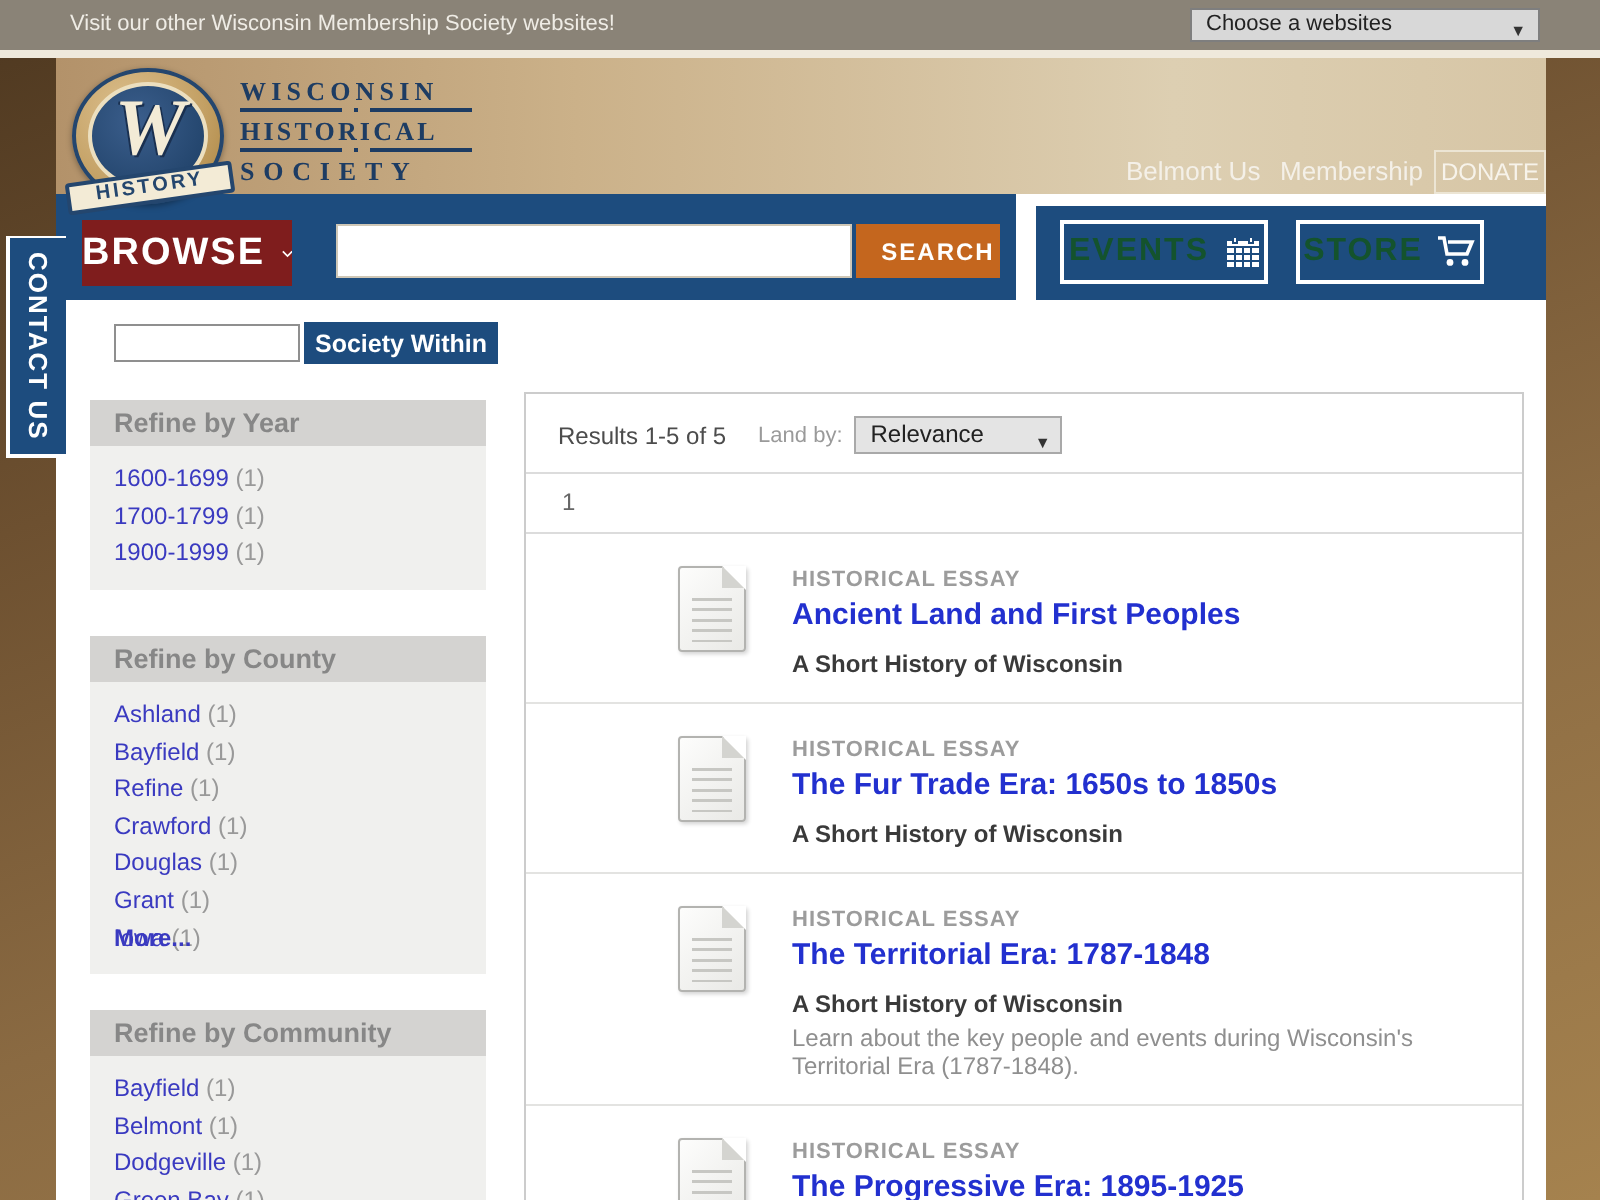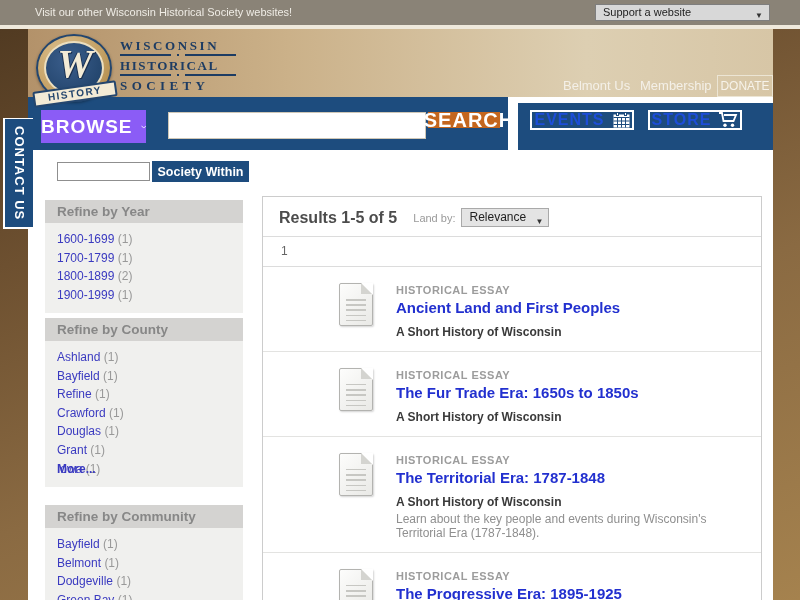--- a/index.html
+++ b/index.html
@@ -47,29 +47,29 @@
                font-size:13px; line-height:15px; white-space:nowrap; }
   .logo-line:nth-child(1){ letter-spacing:2.6px; }
   .logo-line:nth-child(2){ letter-spacing:1.6px; }
   .logo-line:nth-child(3){ letter-spacing:4.4px; }
   .logo-line:not(:last-child)::after { content:""; display:block; height:2px; margin:1px 2px 2px 0;
       background:linear-gradient(to right,#1d3c63 0 44%,transparent 44% 49%,#1d3c63 49% 51%,transparent 51% 56%,#1d3c63 56% 100%); }
 
   
   .nav-left  { position:absolute; left:0;   top:68px; width:480px; height:53px; background:#1d4c7e; }
   .nav-right { position:absolute; left:490px; top:74px; width:255px; height:47px; background:#1d4c7e; }
-  .browse-btn { position:absolute; left:13px; top:81px; width:105px; height:33px; background:#8b5cf6;
+  .browse-btn { position:absolute; left:13px; top:81px; width:105px; height:33px; background:#7f1d1d;
                 color:#fff; font-size:19px; font-weight:bold; letter-spacing:1px;
                 display:flex; align-items:center; justify-content:center; gap:8px; cursor:pointer; z-index:3; }
   .nav-search-input { position:absolute; left:140px; top:83px; width:258px; height:27px; background:#fff;
                       border:1px solid #cfc7b6; font-size:14px; padding:0 8px; z-index:3; }
-  .search-btn { position:absolute; left:400px; top:83px; width:72px; height:16px; background:#c4661e;
-                color:#fff; font-size:20px; font-weight:bold; letter-spacing:1px; border:none;
+  .search-btn { position:absolute; left:400px; top:83px; width:72px; height:27px; background:#c4661e;
+                color:#fff; font-size:12px; font-weight:bold; letter-spacing:1px; border:none;
                 display:flex; align-items:center; justify-content:center; cursor:pointer; z-index:3;padding-left:10px; }
-  .nav-box-btn { position:absolute; top:81px; height:20px; border:2px solid #fff; color:#1d4ed8;
+  .nav-box-btn { position:absolute; top:81px; height:32px; border:2px solid #fff; color:#14532d;
                  font-size:16px; font-weight:bold; letter-spacing:1px;
                  display:flex; align-items:center; justify-content:center; gap:8px; cursor:pointer; z-index:3; }
   .events-btn { left:502px; width:104px; }
   .store-btn  { left:620px; width:94px; }
 
   
   .contact-tab { position:absolute; left:3px; top:118px; width:30px; height:111px; background:#1d4c7e;
                  border-left:2px solid #fff; border-bottom:2px solid #fff; border-top:1px solid #fff;
                  z-index:6; cursor:pointer; display:flex; align-items:center; justify-content:center; }
   .contact-tab span { writing-mode:vertical-rl; font-size:13px; font-weight:bold; letter-spacing:1px;
@@ -90,23 +90,23 @@
   .facet-item { padding:0 12px; line-height:18.6px; font-size:12px; }
   .facet-item a { color:#3a3ac0; text-decoration:none; cursor:pointer; }
   .facet-item .count { color:#999; }
   .facet-more { display:block; padding:1px 12px 0 12px; font-size:12px; font-weight:bold;
                 color:#3a3ac0; text-decoration:none; line-height:18.6px; cursor:pointer;margin-top:14px; }
 
   
   .results-panel { position:absolute; left:234px; top:167px; width:500px; height:470px;
                    background:#fff; border:1px solid #cccccc; }
   .results-head { display:flex; align-items:center; padding:11px 16px 9px 16px; border-bottom:1px solid #dcdcdc; }
-  .results-summary { font-size:16px; font-weight:bold; color:#4c4c4c; }
+  .results-summary { font-size:12px; font-weight:normal; color:#4c4c4c; }
   .sort-label { margin-left:16px; font-size:11px; color:#9a9a9a; }
-  .sort-select { position:relative; margin-left:6px; width:88px; height:19px; background:#e4e4e4;
+  .sort-select { position:relative; margin-left:6px; width:104px; height:19px; background:#e4e4e4;
                  border:1px solid #a9a9a9; font-size:12px; color:#222; line-height:17px;
                  padding:0 16px 0 7px; cursor:pointer; }
   .sort-select .arrow { position:absolute; right:5px; top:4px; font-size:8px; color:#333; }
   .page-row { padding:7px 18px 8px 18px; font-size:12px; color:#666; border-bottom:1px solid #dcdcdc; }
   .page-num { cursor:pointer; }
 
   .result-row { position:relative; min-height:82px; border-bottom:1px solid #e3e3e1; padding:17px 16px 12px 133px; }
   .doc-icon { position:absolute; left:76px; top:16px; width:34px; height:43px;
               background:linear-gradient(135deg,#fdfdfc,#e9e9e6); border:1px solid #b3b3b0;
               border-radius:2px; box-shadow:1px 1px 2px rgba(0,0,0,.18); cursor:pointer; }
@@ -124,23 +124,23 @@
   .result-desc:empty { display:none; }
 
   .icon-svg { display:block; }
 </style>
 </head>
 <body>
 
 <div class="page">
 
   <div class="topbar">
-    <div class="topbar-msg">Visit our other Wisconsin Historical Society websites!</div>
+    <div class="topbar-msg">Visit our other Wisconsin Membership Society websites!</div>
     <div class="site-select">
-      <span>Support a website</span>
+      <span>Choose a websites</span>
       <span class="arrow">▼</span>
     </div>
   </div>
   <div class="cream-strip"></div>
 
   <div class="content">
 
     <div class="header-band">
       <div class="hdr-link" style="left:535px;">Belmont Us</div>
       <div class="hdr-link" style="left:612px;">Membership</div>
@@ -207,24 +207,20 @@
           <div class="facet-item">
             <a>1600-1699</a>
             <span class="count">(1)</span>
           </div>
 
           <div class="facet-item">
             <a>1700-1799</a>
             <span class="count">(1)</span>
           </div>
 
-          <div class="facet-item">
-            <a>1800-1899</a>
-            <span class="count">(2)</span>
-          </div>
 
           <div class="facet-item">
             <a>1900-1999</a>
             <span class="count">(1)</span>
           </div>
         </div>
     </div>
 
     <div class="facet-panel" style="top:289px;">
       <div class="facet-head">Refine by County</div>

